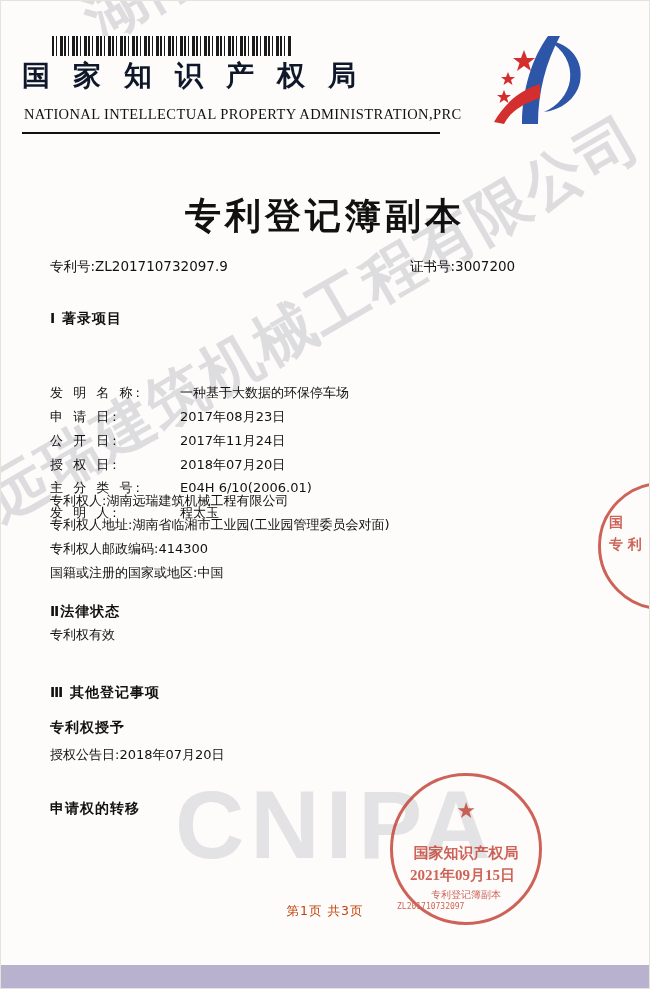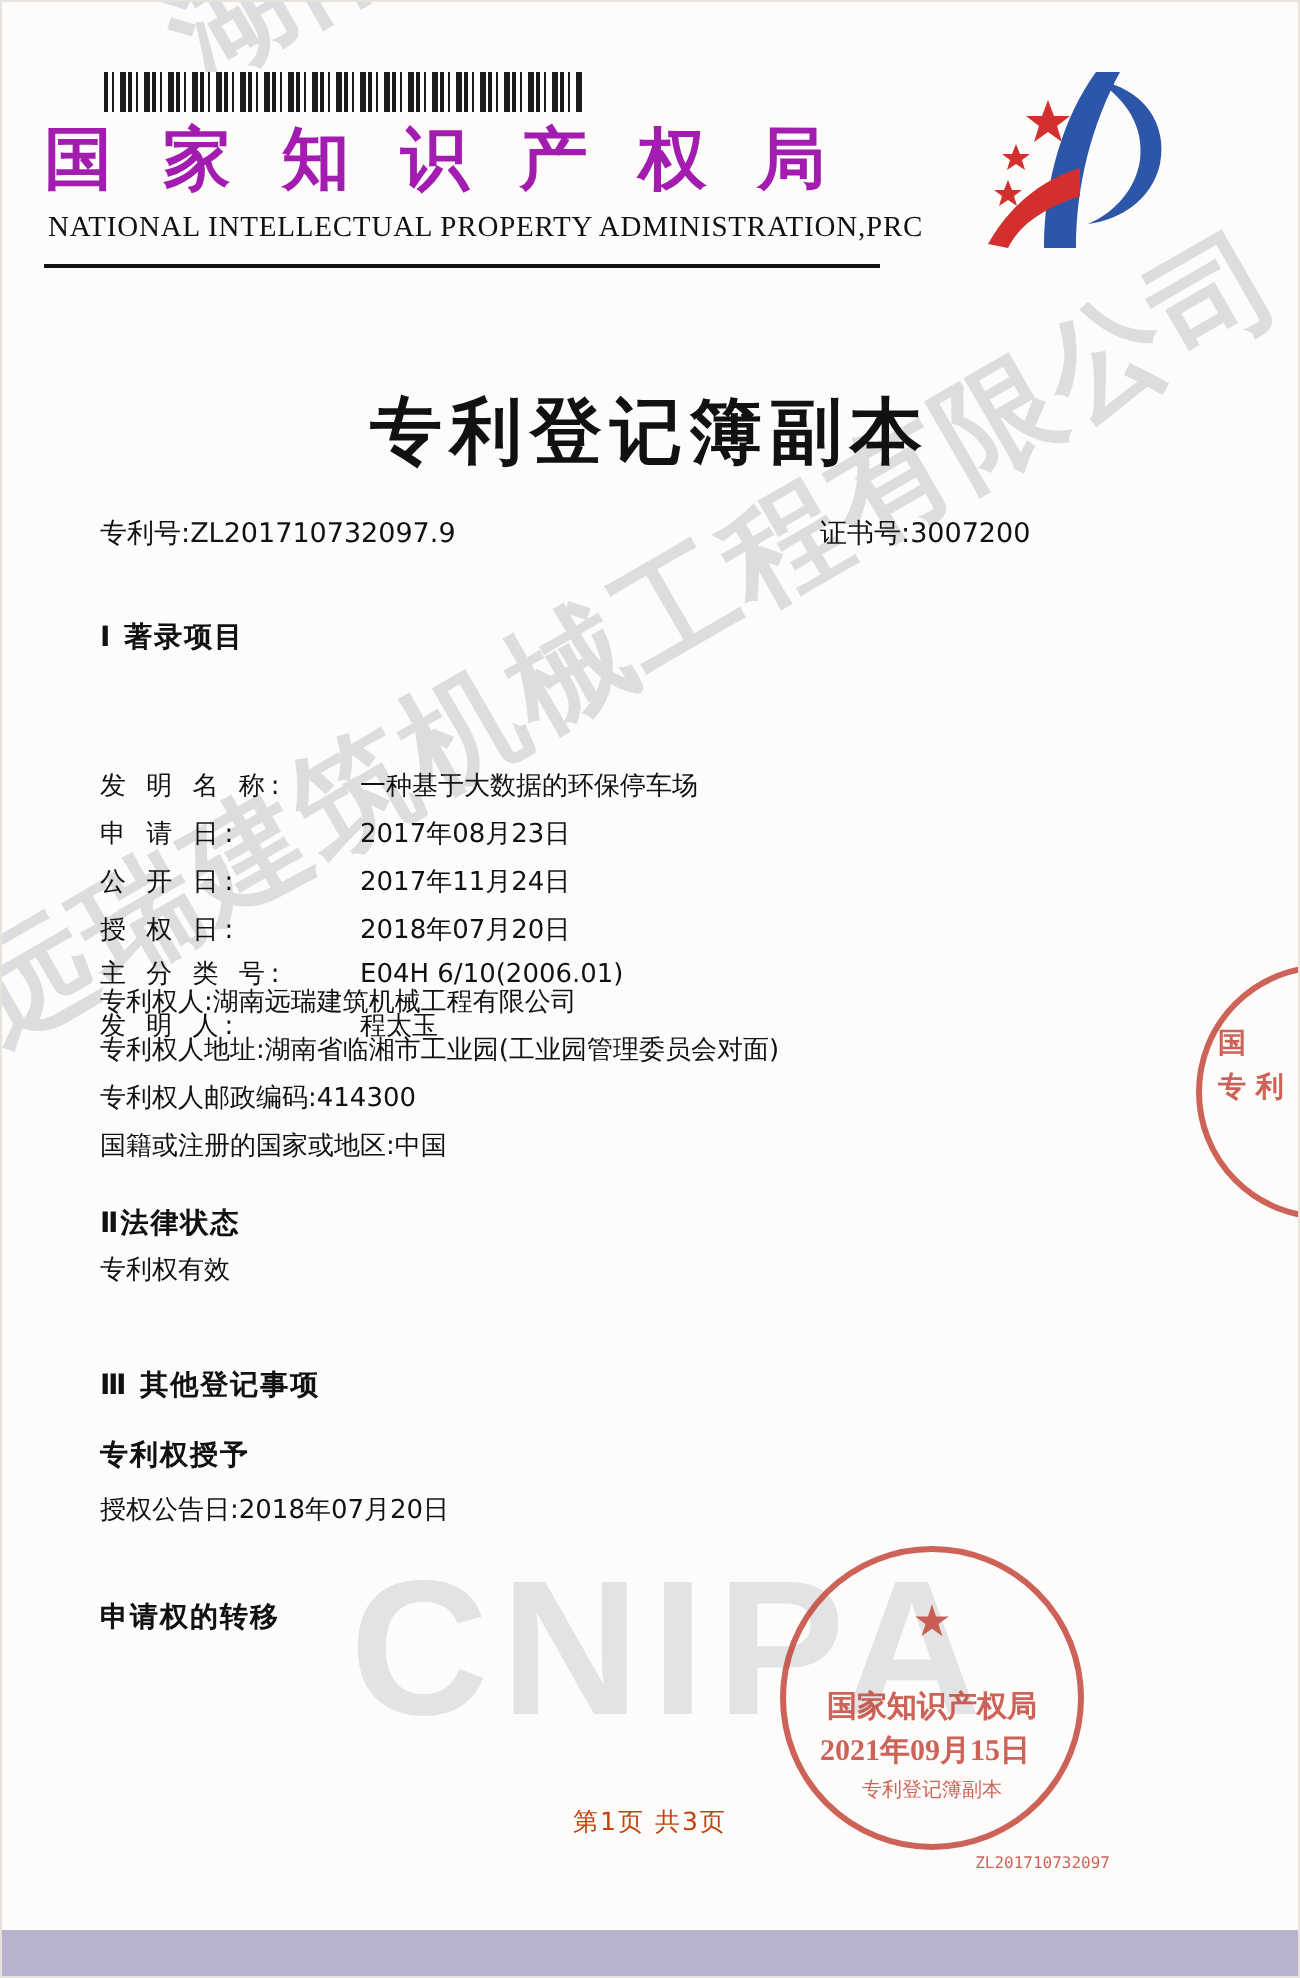--- a/index.html
+++ b/index.html
@@ -63,25 +63,25 @@
       #ffffff 2px, #ffffff 4px,
       #1a1a1a 4px, #1a1a1a 5px,
       #ffffff 5px, #ffffff 8px,
       #1a1a1a 8px, #1a1a1a 11px,
       #ffffff 11px, #ffffff 12px
     );
   }
   .org-cn {
     position: absolute;
     left: 22px; top: 57px;
-    font-size: 34px;
+    font-size: 28px;
     font-weight: bold;
     letter-spacing: 8px;
-    color: #a21caf;
-    font-family: Liberation Sans, sans-serif;
+    color: #0f172a;
+    font-family: Liberation Serif, serif;
   }
   .org-en {
     position: absolute;
     left: 24px; top: 106px;
     font-size: 14.5px;
     letter-spacing: 0.4px;
     color: #111;
     font-family: "Liberation Serif", serif;
   }
   .hr-top {
@@ -183,24 +183,23 @@
     position: absolute; left: 17px; top: 90px; width: 100%;
     text-align: left; font-size: 15px; font-weight: bold;
     font-family: Liberation Serif, serif;
   }
   .seal-main .s-l3 {
     position: absolute; left: 0; top: 112px; width: 100%;
     text-align: center; font-size: 10px;
     font-family: "DejaVu Sans", sans-serif;
   }
   .seal-main .s-l4 {
-    position: absolute; left: 16px; top: 126px; width: 100%;
-    text-align: right; font-size: 8px;
+    position: absolute; left: 4px; top: 126px; width: 100%;
+    text-align: left; font-size: 8px;
     font-family: "DejaVu Sans Mono", monospace;
-    margin-top: 25px;
   }
   .seal-side {
     left: 598px; top: 482px;
     width: 128px; height: 128px;
   }
   .seal-side .ss-t {
     position: absolute; left: 8px; top: 26px;
     font-size: 14px; font-weight: bold;
     font-family: "DejaVu Sans", sans-serif;
     line-height: 22px;

